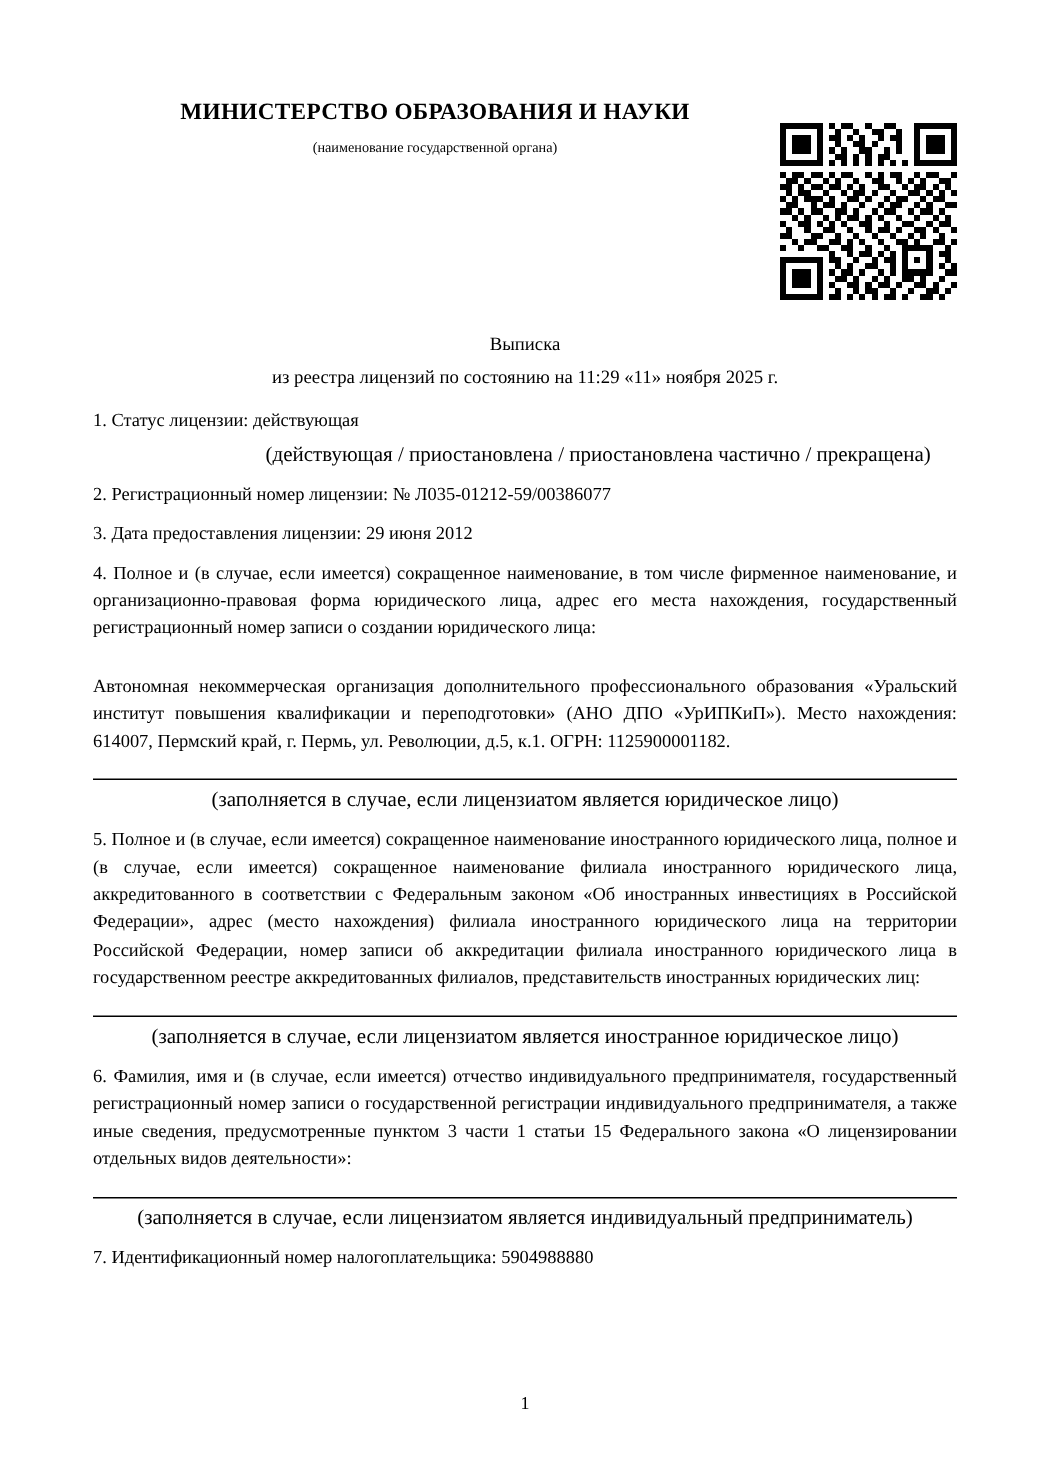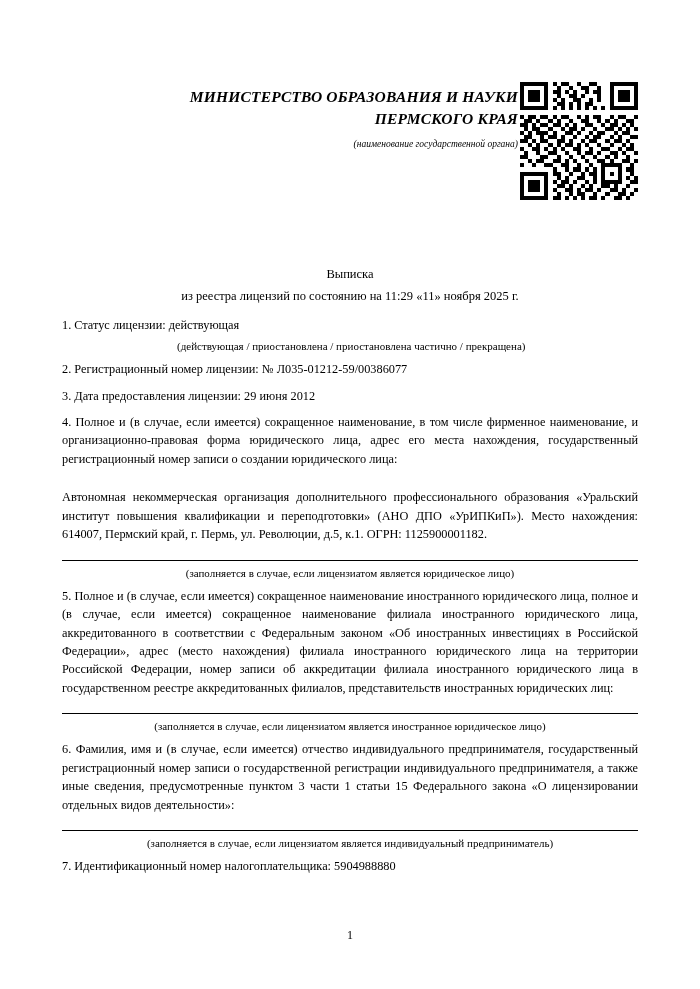--- a/index.html
+++ b/index.html
@@ -27,24 +27,23 @@
     position: absolute;
     top: 82px;
     right: 62px;
     width: 118px;
     height: 118px;
   }
   .qr-wrap svg { display: block; }
 
   
   .header {
-    padding-top: 86px;
-    text-align: right;
+    padding-top: 64px;
+    text-align: center;
     padding-right: 120px;
-    font-style: italic;
   }
   .header .ministry {
     font-size: 15.5px;
     font-weight: bold;
     line-height: 1.45;
     letter-spacing: 0.2px;
   }
   .header .organ-note {
     font-size: 9.5px;
     margin-top: 8px;
@@ -59,21 +58,21 @@
   }
 
   
   .item {
     font-size: 12.3px;
     line-height: 1.5;
     text-align: justify;
     margin-top: 8px;
   }
   .note {
-    font-size: 11px;
+    font-size: 14px;
     text-align: center;
     margin-top: 6px;
   }
   .note.indent-left {
     text-align: left;
     padding-left: 115px;
   }
   .fill-line {
     border-top: 1px solid #000;
     margin-top: 16px;
@@ -354,21 +353,20 @@
         <rect x="17" y="28" width="2" height="1"></rect>
           <rect x="20" y="28" width="1" height="1"></rect>
         <rect x="23" y="28" width="2" height="1"></rect>
           <rect x="26" y="28" width="1" height="1"></rect>
       </g>
     </svg>
   </div>
 
   <div class="header">
     <div class="ministry">МИНИСТЕРСТВО ОБРАЗОВАНИЯ И НАУКИ</div>
-    <div class="ministry">ПЕРМСКОГО КРАЯ</div>
     <div class="organ-note">(наименование государственной органа)</div>
   </div>
 
   <div class="doc-title">
     <div>Выписка</div>
     <div>из реестра лицензий по состоянию на 11:29 «11» ноября 2025 г.</div>
   </div>
 
   <div class="item">1. Статус лицензии: действующая</div>
   <div class="note indent-left">(действующая / приостановлена / приостановлена частично / прекращена)</div>

